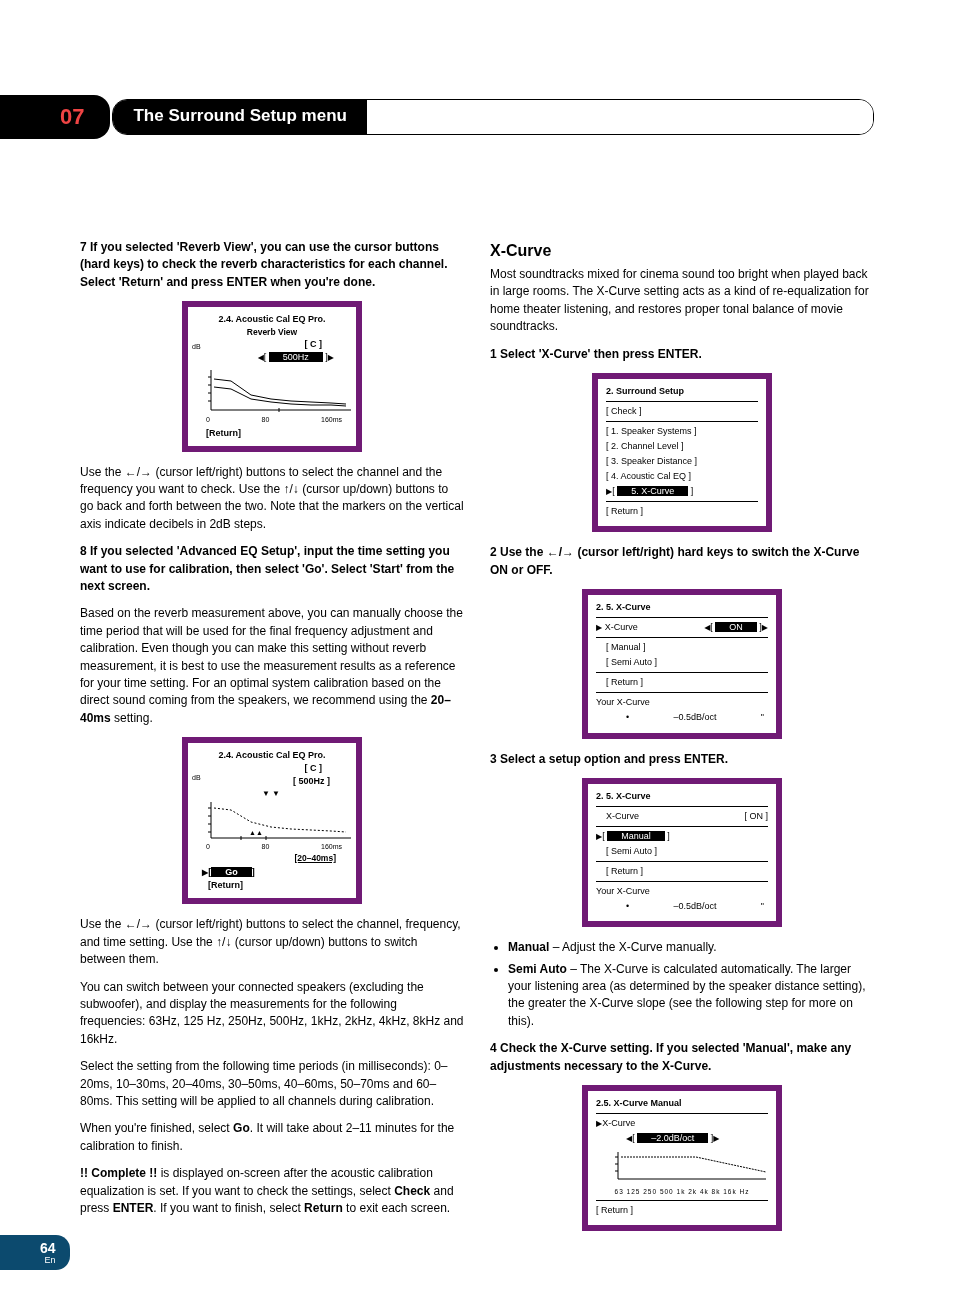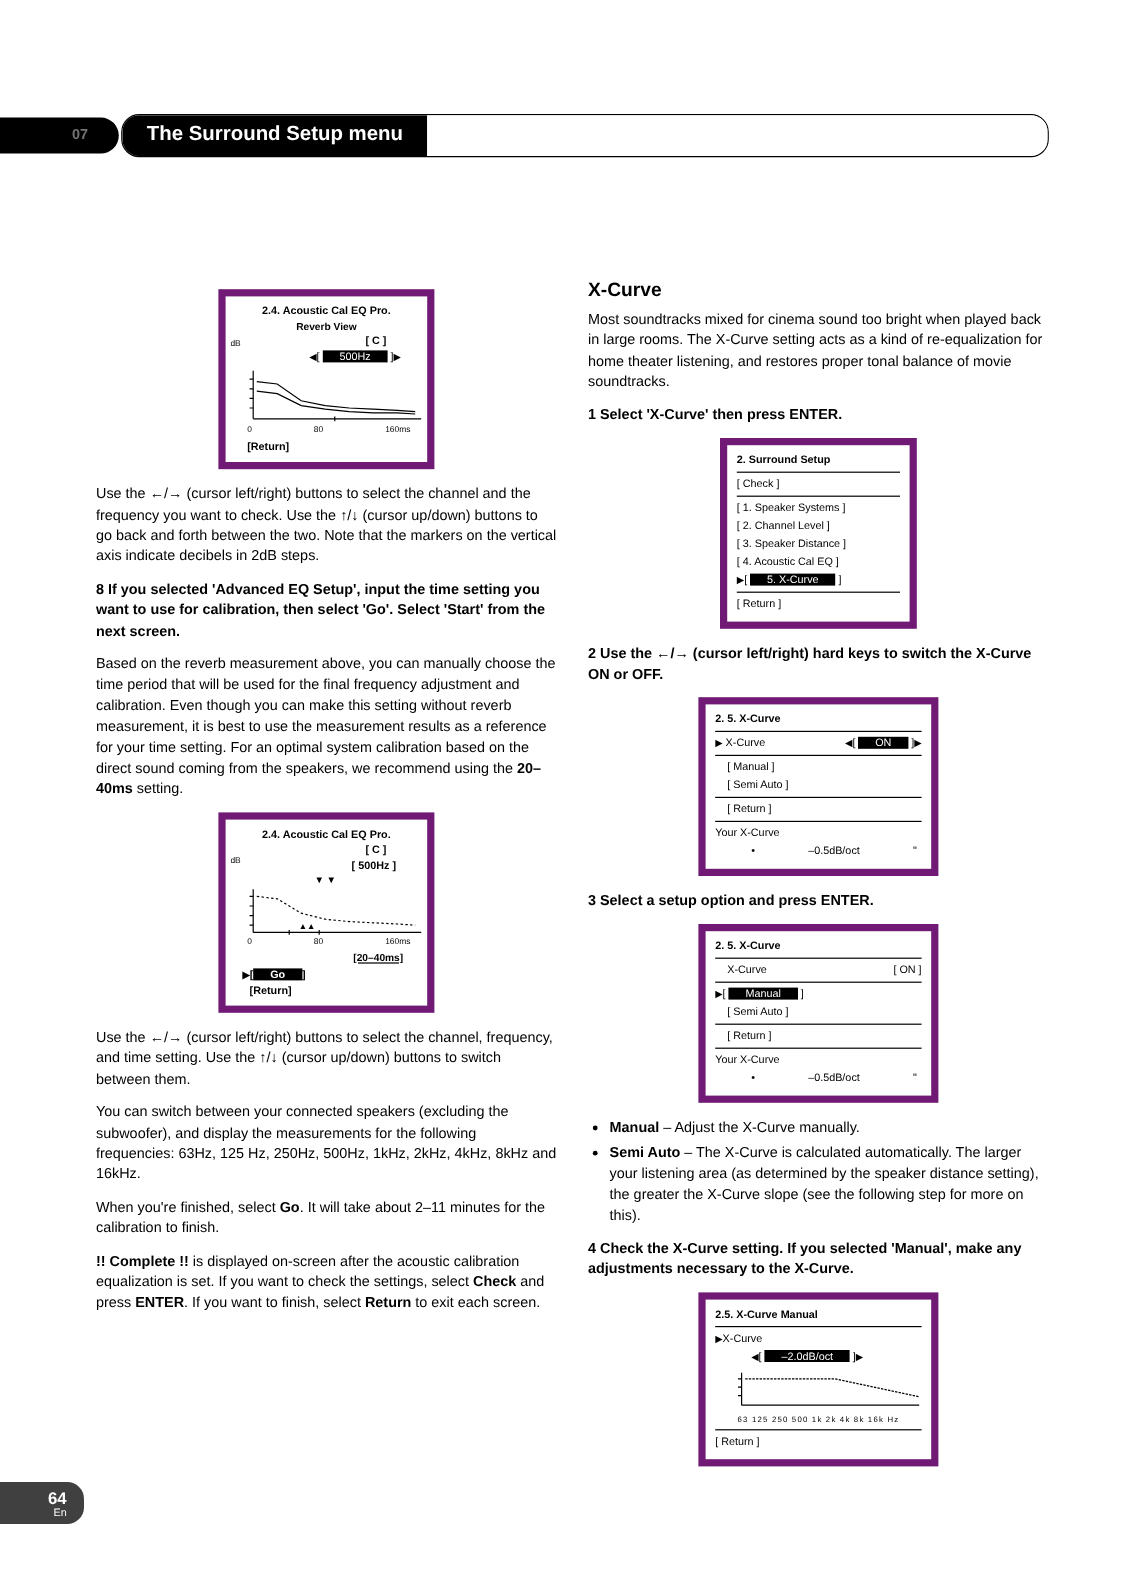--- a/index.html
+++ b/index.html
@@ -20,23 +20,23 @@
   }
   .chapter-header {
     position: relative;
     margin-left: -80px;
     margin-bottom: 100px;
     display: flex;
     align-items: center;
   }
   .chapter-tab {
     background: #000;
-    color: #737373;
+    color: #ef4444;
     font-weight: bold;
-    font-size: 12px;
+    font-size: 22px;
     padding: 6px 26px 6px 60px;
     border-radius: 0 16px 16px 0;
     margin-right: -8px;
   }
   .chapter-title-bar {
     display:flex;
     align-items:stretch;
     flex:1;
     margin-left:10px;
     border:1px solid #000;
@@ -90,21 +90,21 @@
     list-style: disc;
     padding-left: 18px;
     margin: 4px 0 10px 0;
   }
   ul.bullets li { margin-bottom: 4px; }
   .b { font-weight: bold; }
   .page-num-tab {
     position: absolute;
     left: 0;
     bottom: 40px;
-    background: #404040;
+    background: #0c4a6e;
     color: #fff;
     padding: 6px 14px 4px 40px;
     border-radius: 0 14px 14px 0;
     text-align: right;
     line-height: 1.1;
   }
   .page-num-tab .num { font-weight: bold; font-size: 14px; display:block; }
   .page-num-tab .lang { font-size: 9px; display:block; }
   .arrow { font-family: Arial; }
   .miniaxis { font-size:7px; }
@@ -119,20 +119,21 @@
     <div class="chapter-title-bar">
       <div class="chapter-title-black">The Surround Setup menu</div>
       <div class="chapter-title-white"></div>
     </div>
   </div>
 
   <div class="columns">
 
     <div class="col">
 
+      <p class="step-head">7   If you selected 'Reverb View', you can use the cursor buttons (hard keys) to check the reverb characteristics for each channel. Select 'Return' and press ENTER when you're done.</p>
 
       <div class="screen" style="width:180px;">
         <div class="title" style="text-align:center;">2.4. Acoustic  Cal  EQ  Pro.</div>
         <div style="text-align:center;font-weight:bold;font-size:8.5px;">Reverb View</div>
         <div style="text-align:right;font-weight:bold;padding-right:26px;">[  C  ]</div>
         <div style="text-align:right;padding-right:14px;">
           <span class="tri">◀</span><span>[ </span><span class="hl">500Hz</span><span> ]</span><span class="tri">▶</span>
         </div>
         <svg width="160" height="50">
           <line x1="15" y1="5" x2="15" y2="45" stroke="#000"></line>
@@ -192,35 +193,36 @@
           <span class="tri">▶</span><span>[</span><span class="hl">Go</span><span>]</span>
         </div>
         <div style="font-weight:bold;padding-left:12px;">[Return]</div>
       </div>
 
       <p>
         <span>Use the </span><span class="arrow">←/→</span><span> (cursor left/right) buttons to select the channel, frequency, and time setting. Use the </span><span class="arrow">↑/↓</span><span> (cursor up/down) buttons to switch between them.</span>
       </p>
 
       <p>You can switch between your connected speakers (excluding the subwoofer), and display the measurements for the following frequencies: 63Hz, 125 Hz, 250Hz, 500Hz, 1kHz, 2kHz, 4kHz, 8kHz and 16kHz.</p>
+      <p>Select the setting from the following time periods (in milliseconds): 0–20ms, 10–30ms, 20–40ms, 30–50ms, 40–60ms, 50–70ms and 60–80ms. This setting will be applied to all channels during calibration.</p>
       <p>
         <span>When you're finished, select </span><span class="b">Go</span><span>. It will take about 2–11 minutes for the calibration to finish.</span>
       </p>
       <p>
         <span class="b">!! Complete !!</span><span> is displayed on-screen after the acoustic calibration equalization is set. If you want to check the settings, select </span><span class="b">Check</span><span> and press </span><span class="b">ENTER</span><span>. If you want to finish, select </span><span class="b">Return</span><span> to exit each screen.</span>
       </p>
     </div>
 
     <div class="col">
       <h2 class="section">X-Curve</h2>
       <p>Most soundtracks mixed for cinema sound too bright when played back in large rooms. The X-Curve setting acts as a kind of re-equalization for home theater listening, and restores proper tonal balance of movie soundtracks.</p>
 
       <p class="step-head">1   Select 'X-Curve' then press ENTER.</p>
 
-      <div class="screen" style="width:164px;">
+      <div class="screen" style="width:180px;">
         <div class="title">2. Surround Setup</div>
         <div style="border-top:1px solid #000;margin:3px 0;"></div>
         <div class="screen-row">[ Check ]</div>
         <div style="border-top:1px solid #000;margin:3px 0;"></div>
         <div class="screen-row">[ 1. Speaker Systems ]</div>
         <div class="screen-row">[ 2. Channel Level ]</div>
         <div class="screen-row">[ 3. Speaker Distance ]</div>
         <div class="screen-row">[ 4. Acoustic Cal EQ ]</div>
         <div class="screen-row">
           <span class="tri">▶</span><span>[ </span><span class="hl">5. X-Curve</span><span> ]</span>

